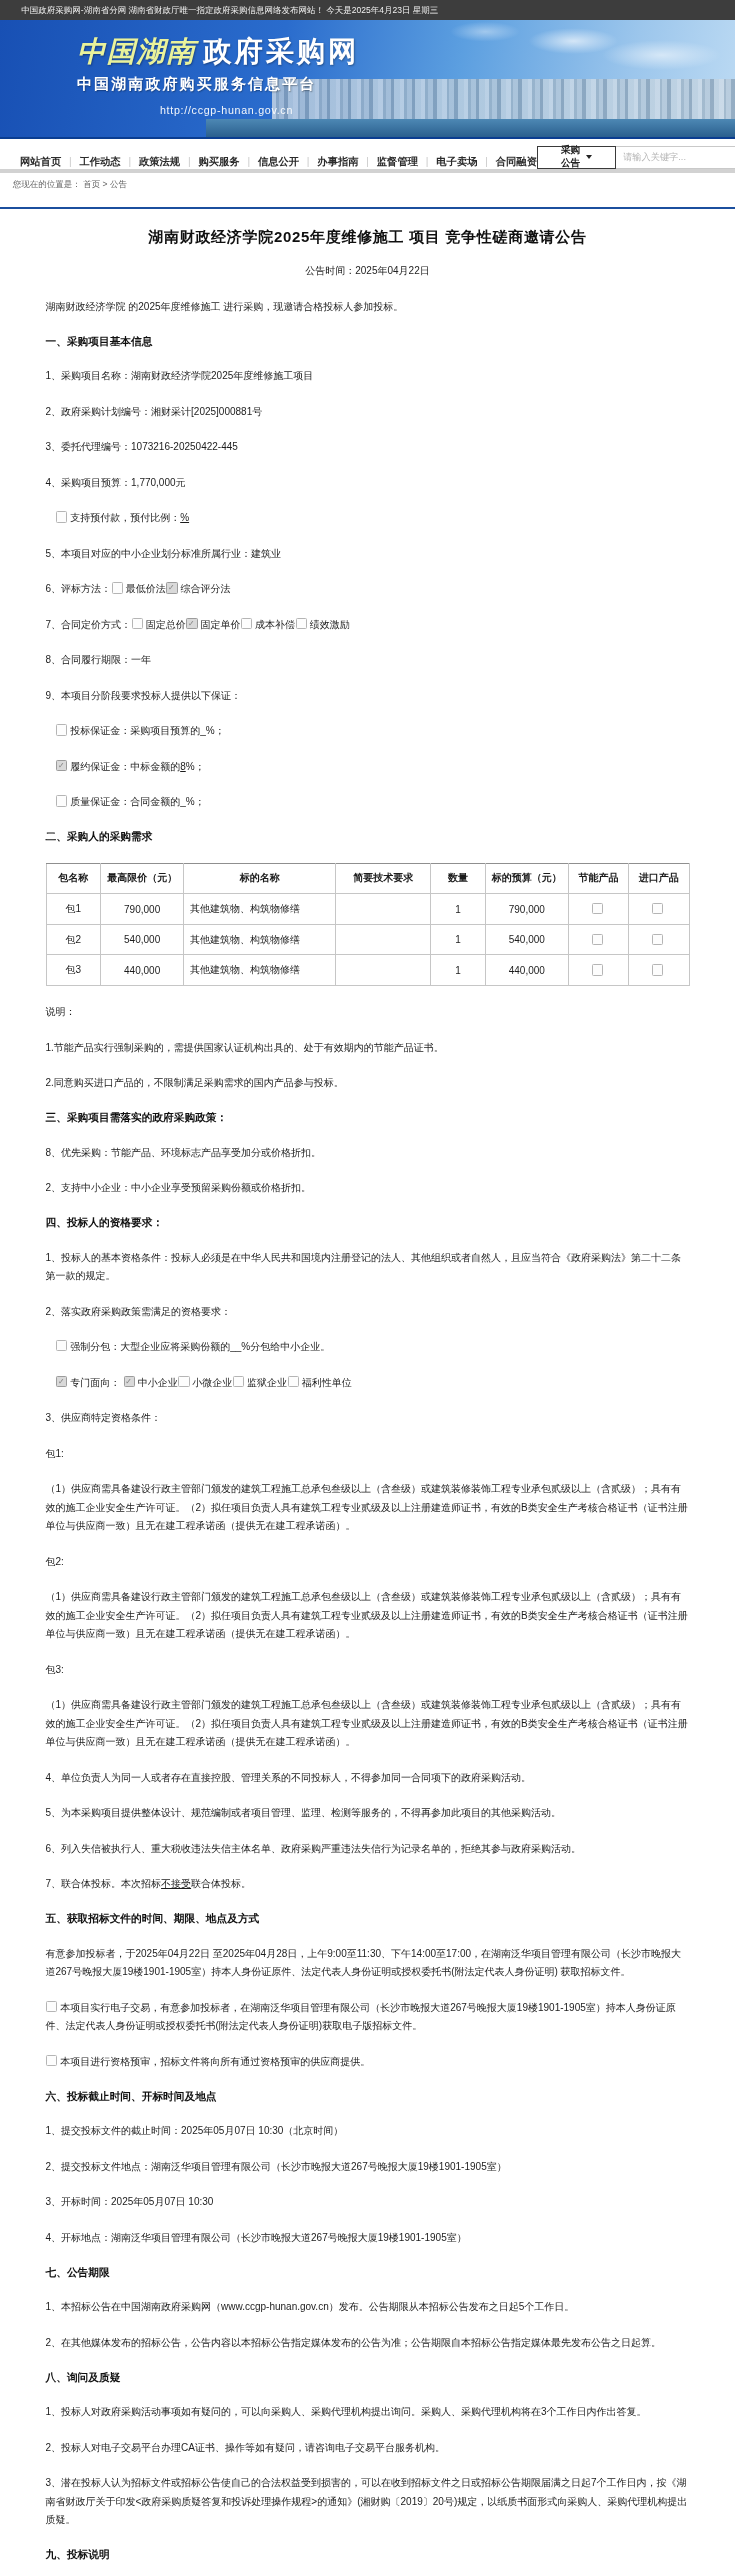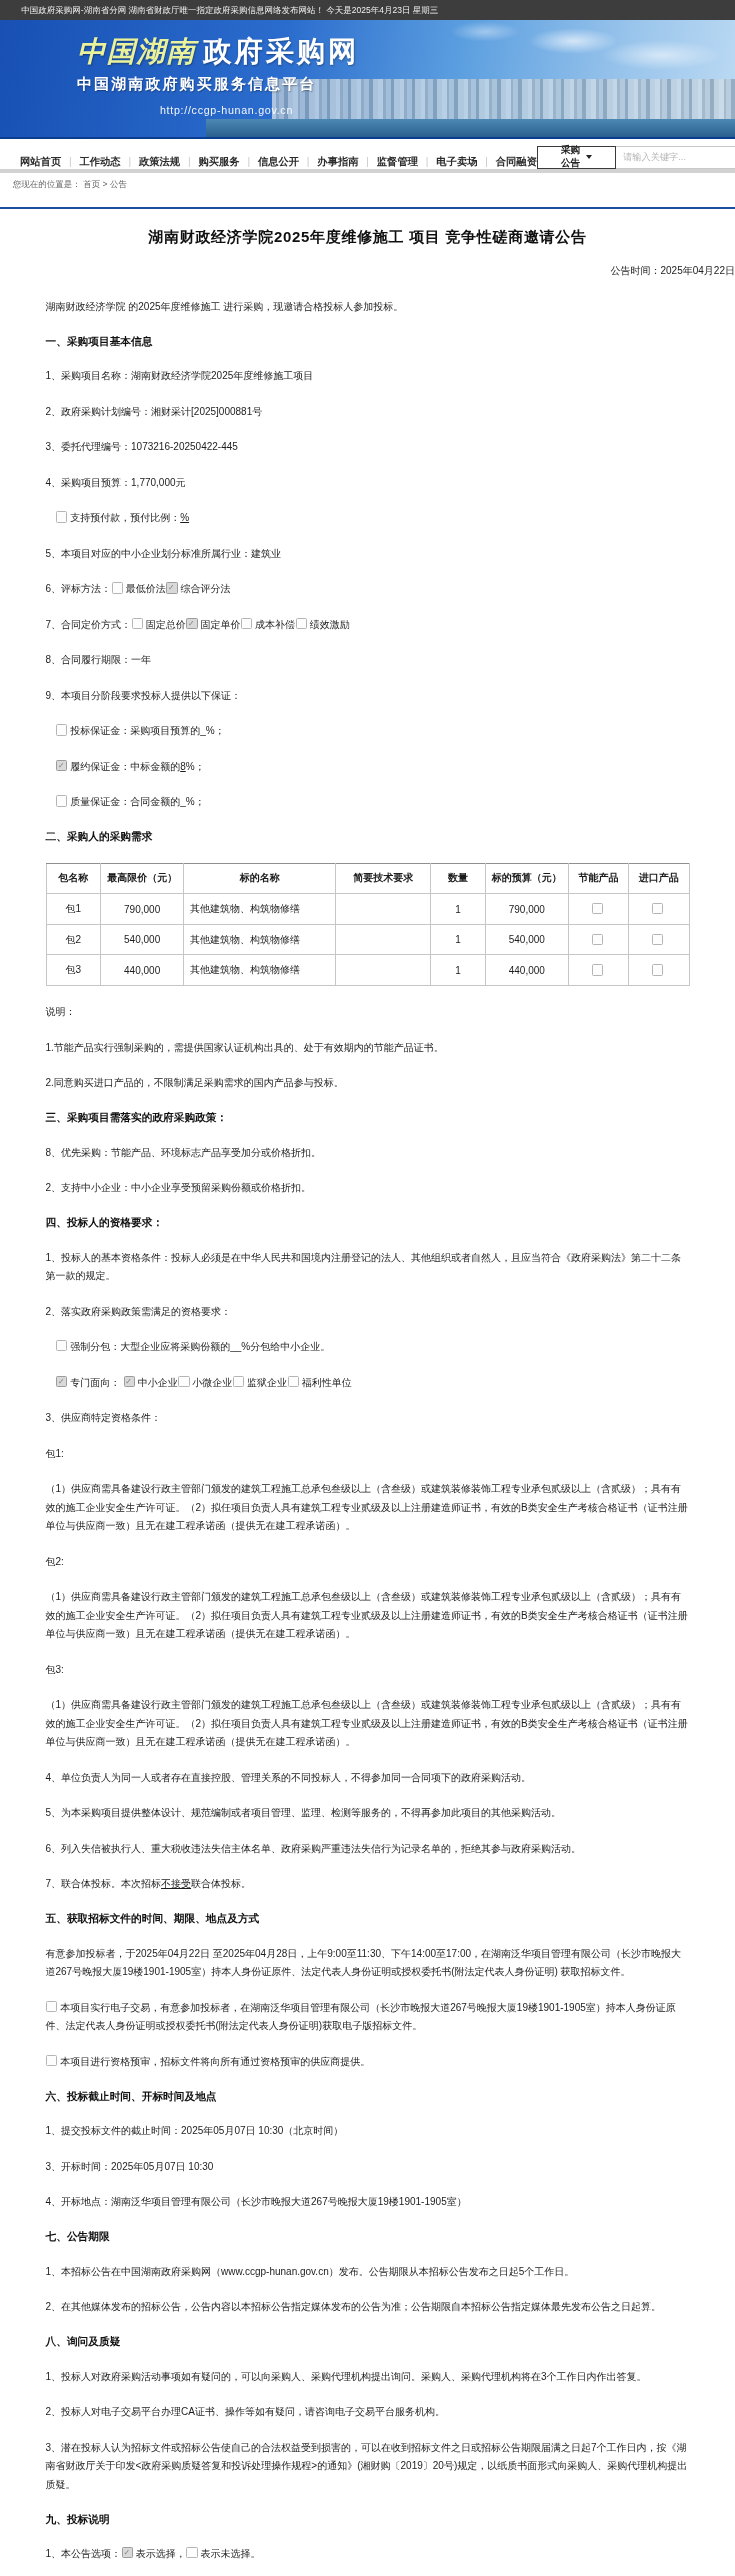--- a/index.html
+++ b/index.html
@@ -40,21 +40,21 @@
   .search-input{border:0.7px solid #c9c9c9;border-left:none;width:108px;padding:0 7.1px;font-size:9.2px;outline:none;color:#333;font-family:inherit}
   .search-input::placeholder{color:#b5b5b5}
   .search-btn{width:38px;background:#2276d2;border:none;display:flex;align-items:center;justify-content:center;cursor:pointer}
   .gray-divider{height:3.6px;background:#d2d2d2}
   
   .breadcrumb{padding:6.4px 12.8px 8.5px;font-size:8.5px;color:#666}
   .breadcrumb .crumb-link{cursor:pointer}
   .blue-rule{height:2.8px;background:#1b4f9e;margin-top:7.1px}
   
   .page-title{margin:18.5px auto 0;text-align:center;font-size:15px;font-weight:bold;color:#101010;letter-spacing:0.7px}
-  .pub-time{text-align:right;font-size:10px;margin-top:17px;color:#222}
+  .pub-time{text-align:center;font-size:10px;margin-top:17px;color:#222}
   .content{width:644px;margin:2.8px auto 0;font-size:10px}
   .para{margin:17px 0;line-height:1.85}
   .para.ind{padding-left:10px}
   .sec-h{margin:18.5px 0;font-weight:bold;font-size:10.7px;color:#111}
   .u{text-decoration:underline;text-underline-offset:1.4px}
   .cb{display:inline-block;width:9.2px;height:9.2px;border:0.7px solid #b5b5b5;background:#fdfdfd;
     vertical-align:-1.4px;margin:0 2.8px 0 0.7px;position:relative;border-radius:1.4px}
   .cb.on{background:#d9d9d9;border-color:#9c9c9c}
   .cb.on::after{content:"\2713";position:absolute;left:0.7px;top:-2.1px;font-size:7.8px;color:#848484}
   
@@ -218,20 +218,21 @@
     <div class="para">4、单位负责人为同一人或者存在直接控股、管理关系的不同投标人，不得参加同一合同项下的政府采购活动。</div>
     <div class="para">5、为本采购项目提供整体设计、规范编制或者项目管理、监理、检测等服务的，不得再参加此项目的其他采购活动。</div>
     <div class="para">6、列入失信被执行人、重大税收违法失信主体名单、政府采购严重违法失信行为记录名单的，拒绝其参与政府采购活动。</div>
     <div class="para">7、联合体投标。本次招标<span class="u">不接受</span>联合体投标。</div>
     <div class="sec-h">五、获取招标文件的时间、期限、地点及方式</div>
     <div class="para">有意参加投标者，于2025年04月22日 至2025年04月28日，上午9:00至11:30、下午14:00至17:00，在湖南泛华项目管理有限公司（长沙市晚报大道267号晚报大厦19楼1901-1905室）持本人身份证原件、法定代表人身份证明或授权委托书(附法定代表人身份证明) 获取招标文件。</div>
     <div class="para"><span class="cb"></span>本项目实行电子交易，有意参加投标者，在湖南泛华项目管理有限公司（长沙市晚报大道267号晚报大厦19楼1901-1905室）持本人身份证原件、法定代表人身份证明或授权委托书(附法定代表人身份证明)获取电子版招标文件。</div>
     <div class="para"><span class="cb"></span>本项目进行资格预审，招标文件将向所有通过资格预审的供应商提供。</div>
     <div class="sec-h">六、投标截止时间、开标时间及地点</div>
     <div class="para">1、提交投标文件的截止时间：2025年05月07日 10:30（北京时间）</div>
+    <div class="para">2、提交投标文件地点：湖南泛华项目管理有限公司（长沙市晚报大道267号晚报大厦19楼1901-1905室）</div>
     <div class="para">3、开标时间：2025年05月07日 10:30</div>
     <div class="para">4、开标地点：湖南泛华项目管理有限公司（长沙市晚报大道267号晚报大厦19楼1901-1905室）</div>
     <div class="sec-h">七、公告期限</div>
     <div class="para">1、本招标公告在中国湖南政府采购网（www.ccgp-hunan.gov.cn）发布。公告期限从本招标公告发布之日起5个工作日。</div>
     <div class="para">2、在其他媒体发布的招标公告，公告内容以本招标公告指定媒体发布的公告为准；公告期限自本招标公告指定媒体最先发布公告之日起算。</div>
     <div class="sec-h">八、询问及质疑</div>
     <div class="para">1、投标人对政府采购活动事项如有疑问的，可以向采购人、采购代理机构提出询问。采购人、采购代理机构将在3个工作日内作出答复。</div>
     <div class="para">2、投标人对电子交易平台办理CA证书、操作等如有疑问，请咨询电子交易平台服务机构。</div>
     <div class="para">3、潜在投标人认为招标文件或招标公告使自己的合法权益受到损害的，可以在收到招标文件之日或招标公告期限届满之日起7个工作日内，按《湖南省财政厅关于印发&lt;政府采购质疑答复和投诉处理操作规程&gt;的通知》(湘财购〔2019〕20号)规定，以纸质书面形式向采购人、采购代理机构提出质疑。</div>
     <div class="sec-h">九、投标说明</div>

